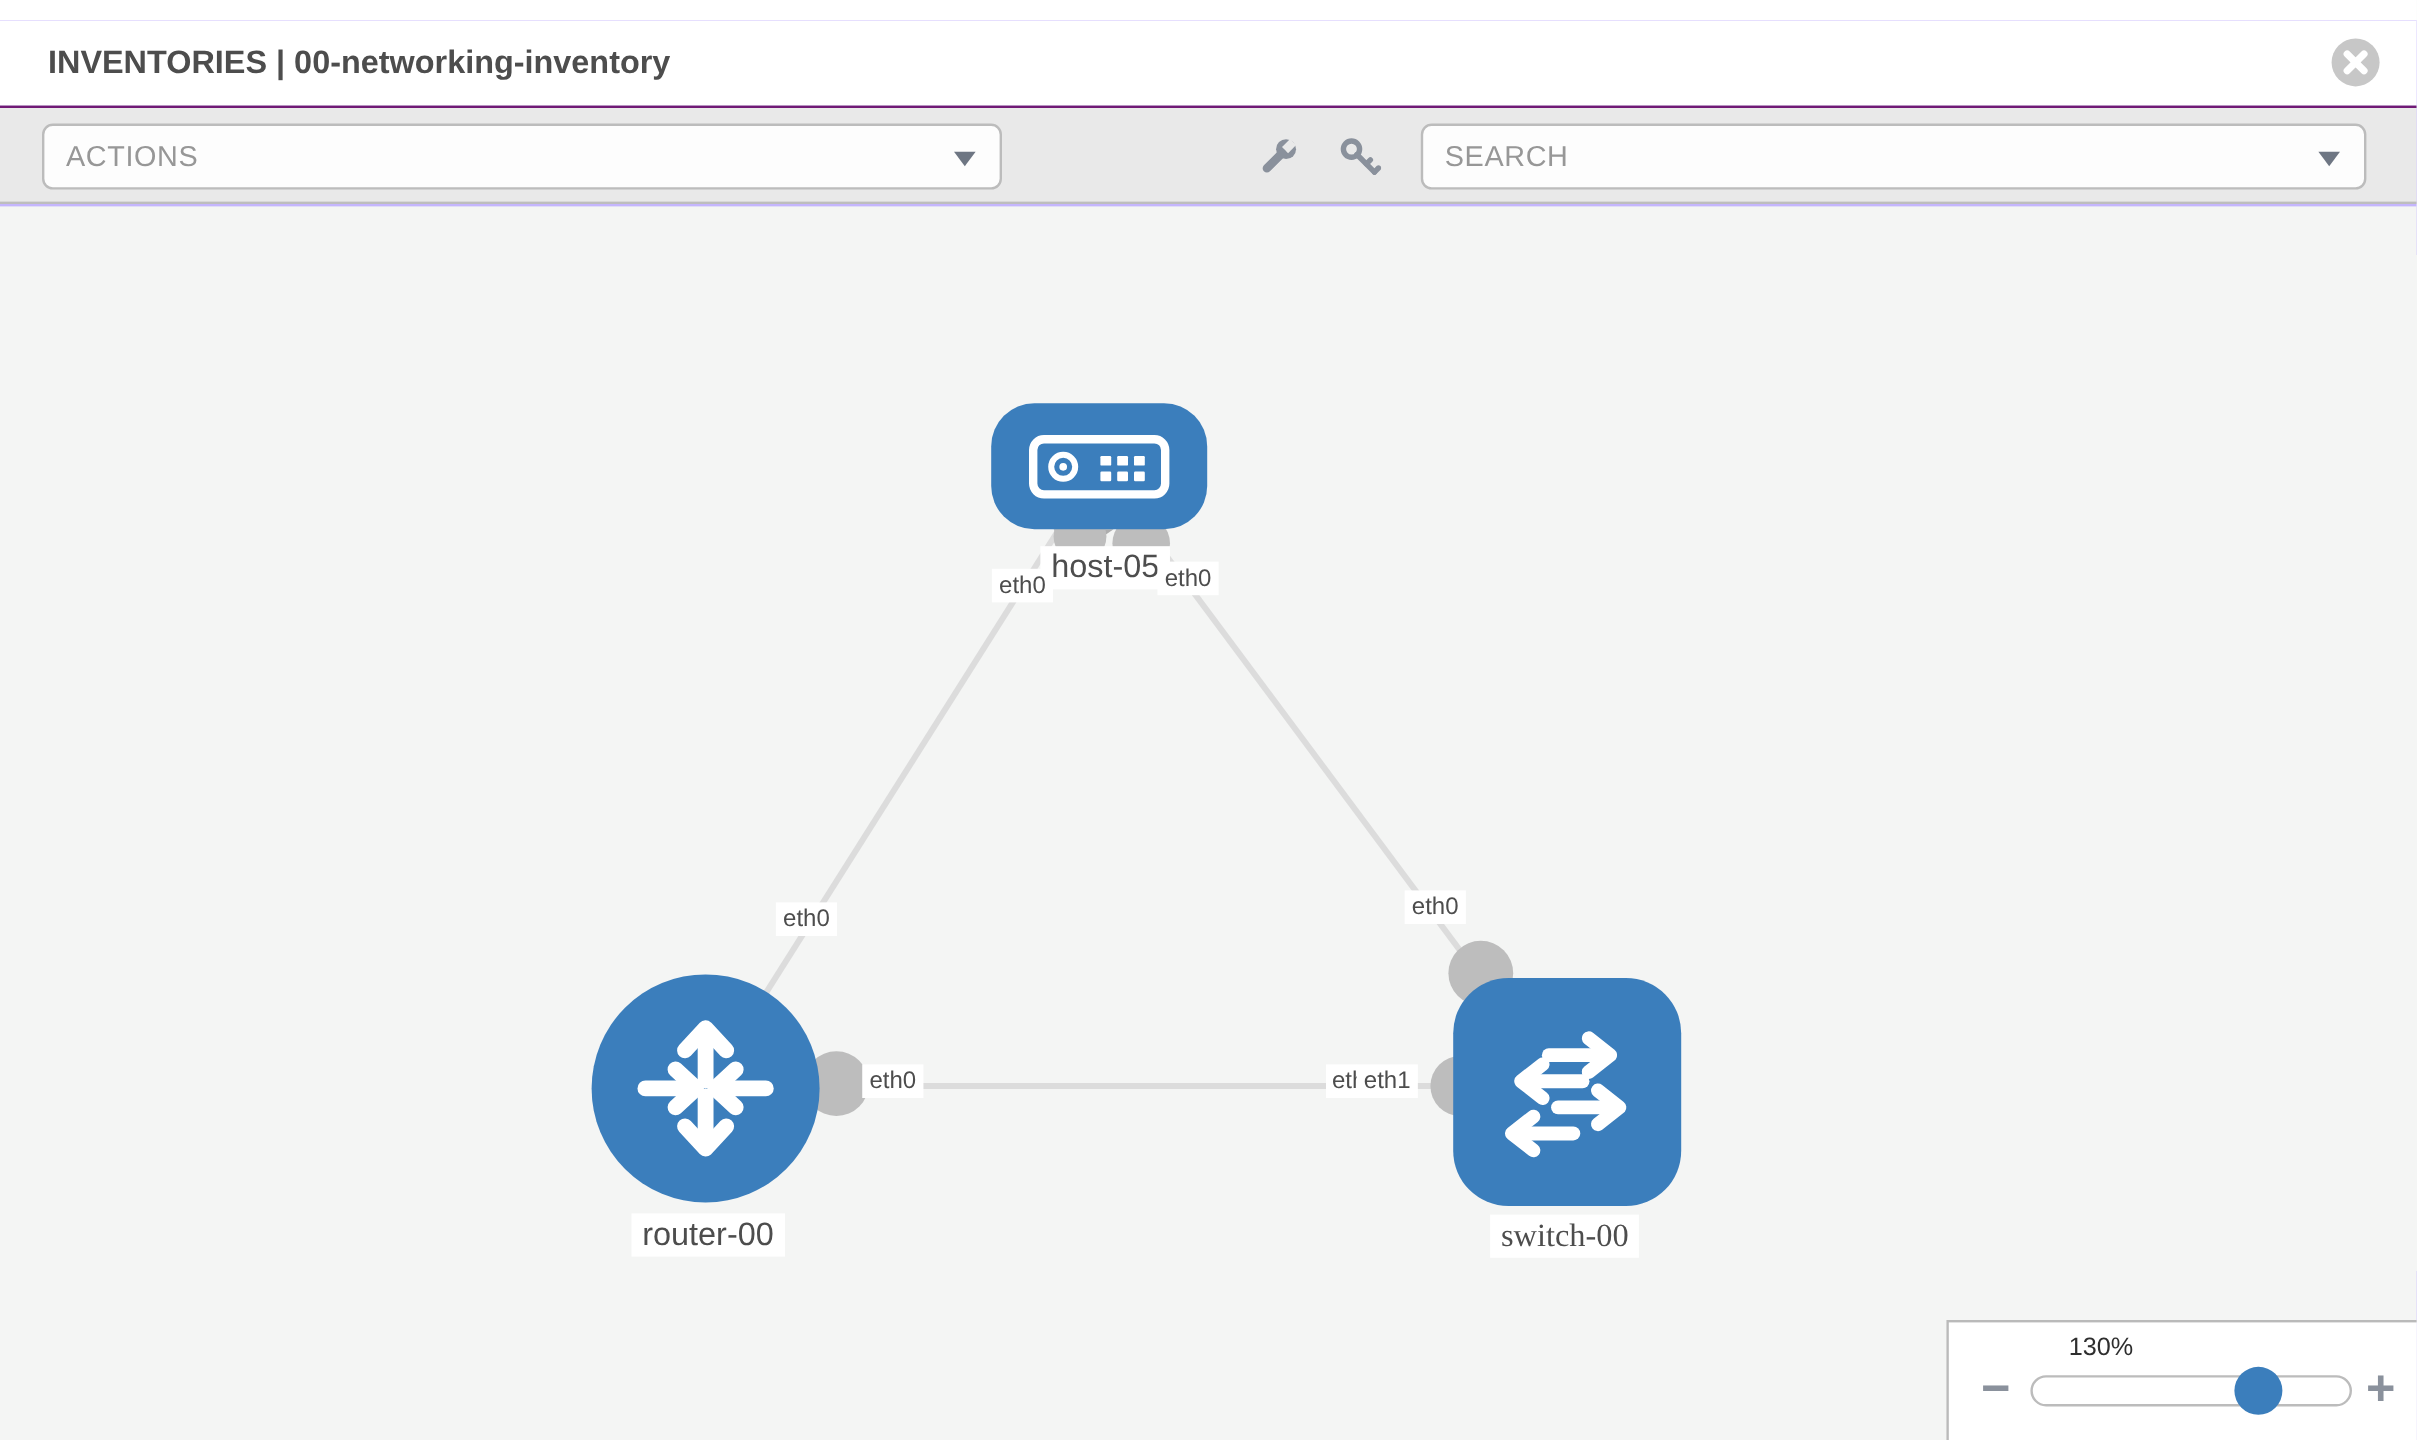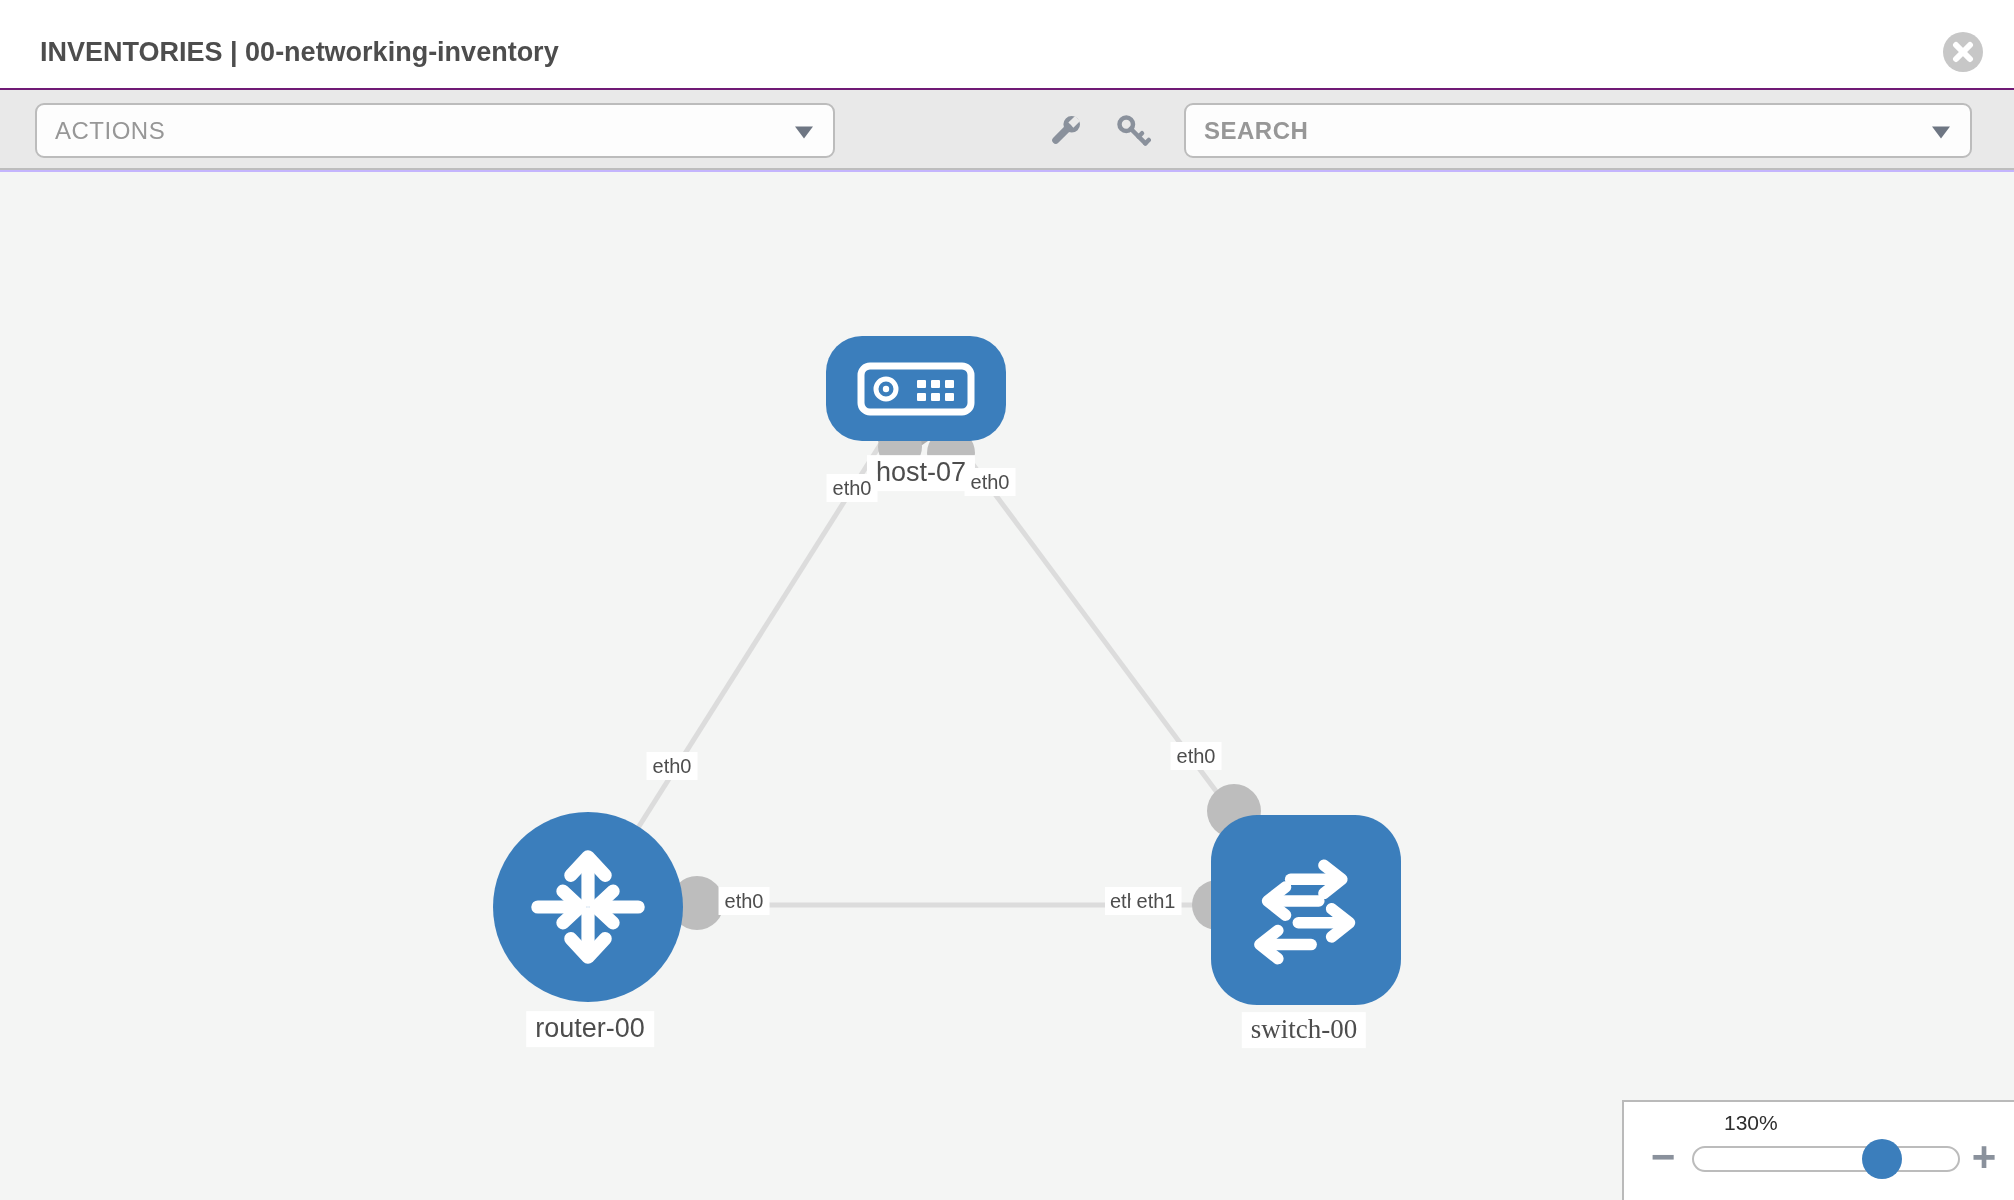--- a/index.html
+++ b/index.html
@@ -16,21 +16,21 @@
   
   .toolbar { position:absolute; left:0; top:71px; width:2014px; height:82px; background:#e9e9e9;
              border-top:2px solid #701a75; border-bottom:2px solid #bdbdbd; }
   .select-box { position:absolute; top:13px; height:55px; background:#fdfdfd; border:2px solid #bcbcbc;
                 border-radius:9px; display:flex; align-items:center; cursor:pointer; }
   .select-box .lbl { margin-left:18px; font-size:24px; color:#979797; letter-spacing:0.5px; }
   .caret { position:absolute; right:20px; top:50%; transform:translateY(-38%);
            width:0; height:0; border-left:9px solid transparent; border-right:9px solid transparent;
            border-top:12px solid #6e7683; }
   .actions-box { left:35px; width:800px; }
-  .search-box { left:1184px; width:788px;font-weight:bold; }
+  .search-box { left:1184px; width:788px; }
   .tool-icon { position:absolute; top:13px; width:55px; height:55px; display:flex;
                align-items:center; justify-content:center; cursor:pointer; }
 
   
   .canvas { position:absolute; left:0; top:155px; width:2014px; height:1045px; background:#f4f5f4; }
   .links-layer { position:absolute; left:0; top:-155px; width:2014px; height:1200px; }
 
   .node { position:absolute; background:#3b7ebc; display:flex; align-items:center; justify-content:center; cursor:pointer; }
   .node-host   { left:826px; top:319px; width:180px; height:105px; border-radius:36px; }
   .node-router { left:493px; top:640px; width:190px; height:190px; border-radius:50%; }
@@ -164,21 +164,21 @@
           <path d="M60 43 L26 43"></path>
             <path d="M34 32 L20 43 L34 54"></path>
           <path d="M44 60 L78 60"></path>
             <path d="M70 49 L84 60 L70 71"></path>
           <path d="M54 77 L20 77"></path>
             <path d="M28 66 L14 77 L28 88"></path>
         </svg>
       </span>
     </div>
 
-    <div class="chip node-label" style="left:921px; top:301px;">host-07</div>
+    <div class="chip node-label" style="left:921px; top:301px;">host-05</div>
     <div class="chip node-label" style="left:590px; top:857px;text-align:right;">router-00</div>
     <div class="chip node-label" style="left:1304px; top:858px;font-family:Liberation Serif, serif;">switch-00</div>
 
     <div class="chip" style="left:852px; top:316px;">eth0</div>
     <div class="chip" style="left:672px; top:594px;">eth0</div>
 
     <div class="chip" style="left:990px; top:310px;">eth0</div>
     <div class="chip" style="left:1196px; top:584px;">eth0</div>
 
     <div class="chip" style="left:744px; top:729px;">eth0</div>

